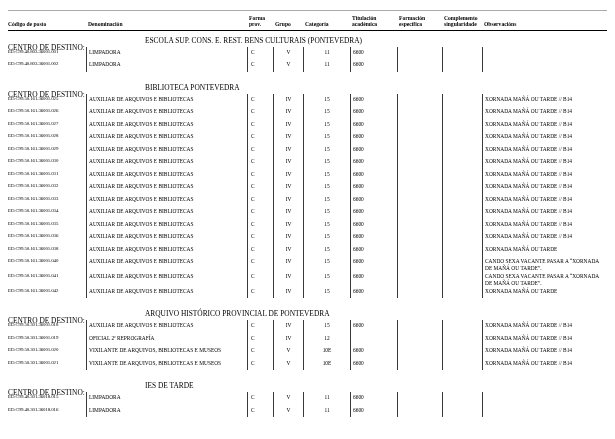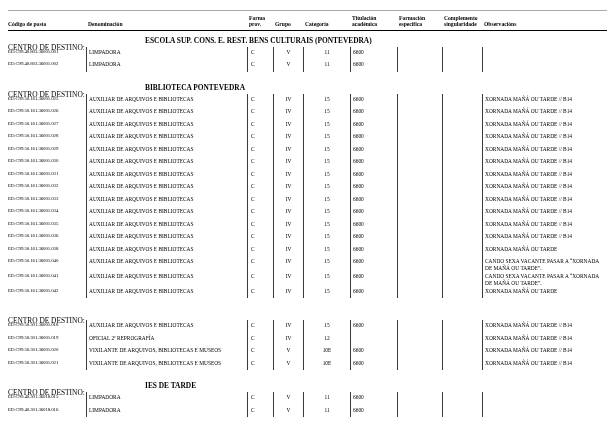--- a/index.html
+++ b/index.html
@@ -23,21 +23,21 @@
     white-space:pre-line;display:flex;align-items:flex-end;
     padding-left:2px;
   }
   .hcell.first{padding-left:0;}
 
   
   .section{margin-top:11px;}
   .section:first-of-type{margin-top:5px;}
   .section-header{position:relative;height:10px;margin-bottom:1px;}
   .centro-label{font-weight:normal;font-size:7.4px;}
-  .centro-name{position:absolute;left:137px;top:0;font-weight:bold;font-size:7.4px;white-space:nowrap;}
+  .centro-name{position:absolute;left:137px;top:0;font-weight:normal;font-size:7.4px;white-space:nowrap;}
 
   
   .row{min-height:12.5px;}
   .cell{
     font-size:5.4px;line-height:6.4px;
     padding:2px 2px 0 2px;
     overflow:hidden;
   }
   .cell + .cell{border-left:1px solid #3a3a3a;}
   .c-code{font-size:4.9px;padding-left:0;white-space:nowrap;letter-spacing:-0.1px;}
@@ -297,20 +297,21 @@
     <div class="cell c-form"></div>
     <div class="cell c-comp"></div>
     <div class="cell c-obs">XORNADA MAÑÁ OU TARDE</div>
   </div>
 </div>
   </div>
 
   <div class="section">
     <div class="section-header">
       <span class="centro-label">CENTRO DE DESTINO:</span>
+      <span class="centro-name">ARQUIVO HISTÓRICO PROVINCIAL DE PONTEVEDRA</span>
     </div>
     <div class="rows">
   <div class="row cols">
     <div class="cell c-code">ED.C99.50.301.36001.018</div>
     <div class="cell c-denom">AUXILIAR DE ARQUIVOS E BIBLIOTECAS</div>
     <div class="cell c-forma">C</div>
     <div class="cell c-grupo">IV</div>
     <div class="cell c-cat">15</div>
     <div class="cell c-tit">6600</div>
     <div class="cell c-form"></div>

